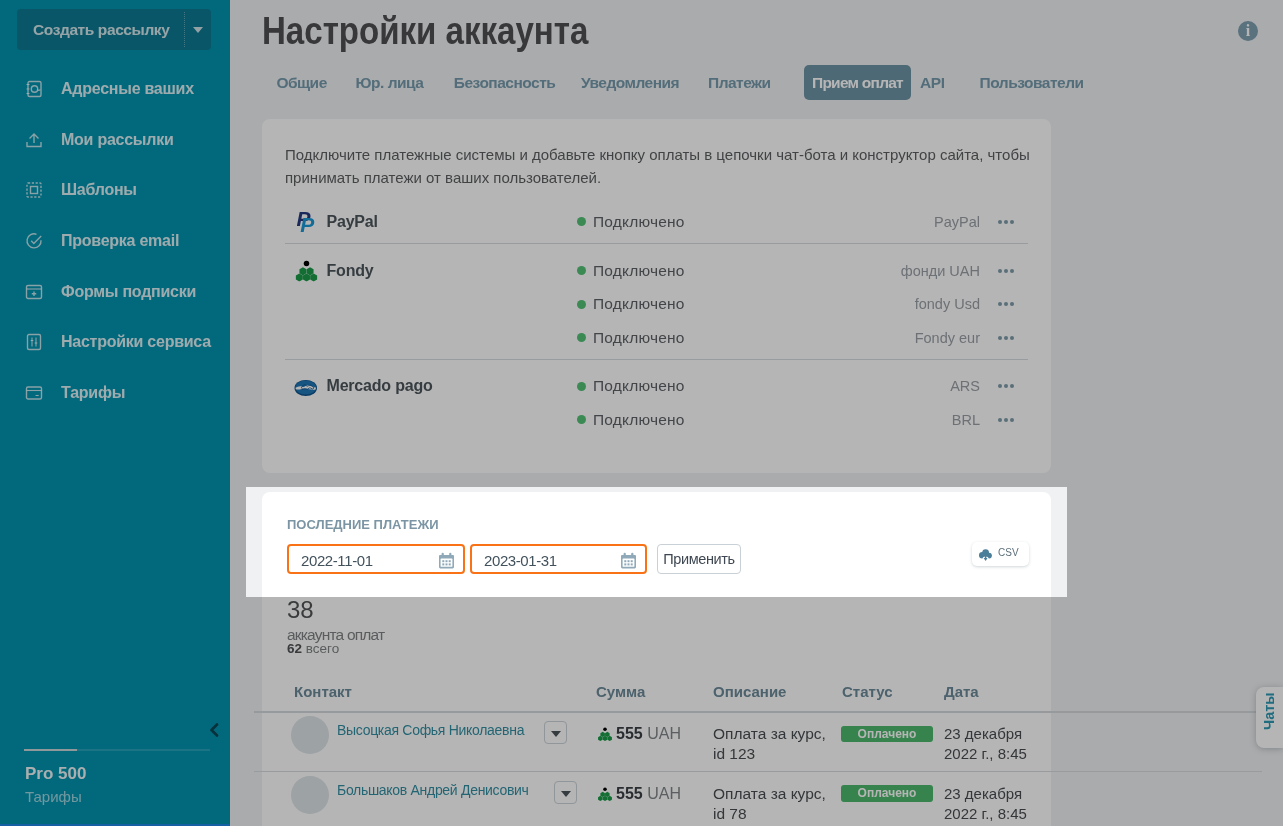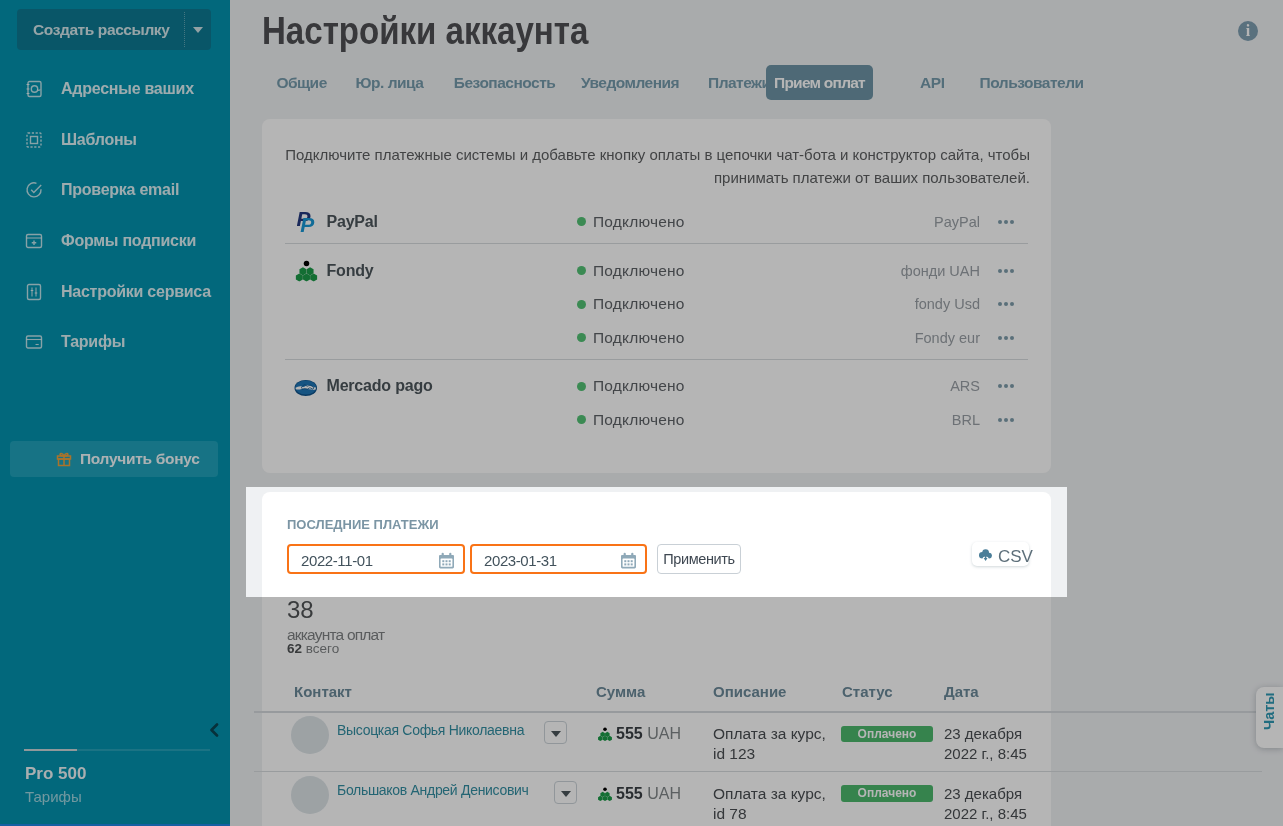--- a/index.html
+++ b/index.html
@@ -26,42 +26,42 @@
   .plan-link { position:absolute; left:25px; top:788px; color:rgba(255,255,255,.62); font-size:15px; }
   .bluebar { position:absolute; left:0; top:824px; width:230px; height:2px; background:#1e88e5; }
 
   
   .main { position:absolute; left:230px; top:0; right:0; bottom:0; }
   h1 { position:absolute; left:32px; top:10px; font-size:38px; font-weight:700; color:#4f5053; transform:scale(.87,1); transform-origin:left top; white-space:nowrap; }
   .tabs { position:absolute; left:0; top:65px; height:35px; width:100%; }
   .tab { position:absolute; top:0; line-height:35px; color:#769bac; font-size:15.5px; font-weight:700; letter-spacing:-0.5px; white-space:nowrap; }
   .tab.active { background:#6e95a6; color:#fff; border-radius:5px; padding:0 8px; letter-spacing:-0.75px; }
 
-  .card1 { position:absolute; left:32px; top:119px; width:789px; height:354px; background:#fff; border-radius:8px;text-align:right; }
+  .card1 { position:absolute; left:32px; top:119px; width:789px; height:354px; background:#fff; border-radius:8px; }
   .card1 .desc { position:absolute; left:23px; top:24px; width:745px; font-size:15px; line-height:23px; color:#5d5f61; }
   .prow { position:absolute; left:23px; right:23px; height:33.5px; }
   .prow .logo { position:absolute; left:9px; top:50%; transform:translateY(-50%); }
   .prow .pname { position:absolute; left:41.5px; top:50%; transform:translateY(-50%); font-size:16px; font-weight:700; letter-spacing:-0.2px; color:#4d565c; }
   .prow .dot { position:absolute; left:291.5px; top:50%; margin-top:-4.5px; width:9px; height:9px; border-radius:50%; background:#53c376; }
   .prow .st { position:absolute; left:308px; top:50%; transform:translateY(-50%); font-size:15.5px; letter-spacing:0.2px; color:#5f6368; }
   .prow .cur { position:absolute; right:48px; top:50%; transform:translateY(-50%); font-size:14.5px; color:#9aa0a6; }
   .prow .dots { position:absolute; right:14px; top:50%; margin-top:-2px; width:16px; height:4px; }
   .dots i { position:absolute; top:0; width:4px; height:4px; border-radius:50%; background:#7f9dac; }
   .dots i:nth-child(1){left:0} .dots i:nth-child(2){left:6px} .dots i:nth-child(3){left:12px}
   .divider { position:absolute; left:23px; right:23px; height:0; border-top:1px solid #d8dcdf; }
 
   .card2 { position:absolute; left:32px; top:492px; width:789px; height:420px; background:#fff; border-radius:8px 8px 0 0; }
   .sec-title { position:absolute; left:25px; top:517px; font-size:13px; font-weight:700; letter-spacing:0; color:#7b95a4; }
   .dinput { position:absolute; top:544px; height:30px; background:#fff; border:2px solid #f97316; border-radius:4px; font-size:15px; letter-spacing:-0.4px; color:#42525c; }
   .dinput .val { position:absolute; left:12px; top:6px; }
   .dinput svg { position:absolute; right:8px; top:6px; }
   .di1 { left:25px; width:178px; }
   .di2 { left:208px; width:177px; }
   .apply { position:absolute; left:395px; top:544px; width:84px; height:30px; background:#fff; border:1px solid #c9d0d6; border-radius:4px; font-size:14.5px; letter-spacing:-0.4px; color:#3f4852; text-align:center; line-height:28px; }
-  .csv { position:absolute; left:710px; top:542px; width:57px; height:24px; background:#fff; border-radius:5px; box-shadow:0 1px 3px rgba(120,140,150,.35); font-size:17px; color:#5d6f7a; }
+  .csv { position:absolute; left:710px; top:542px; width:57px; height:24px; background:#fff; border-radius:5px; box-shadow:0 1px 3px rgba(120,140,150,.35); font-size:10px; color:#5d6f7a; }
   .csv svg { position:absolute; left:6px; top:5px; }
   .csv .t { position:absolute; left:26px; top:5px; font-weight:400; }
 
   .big-num { position:absolute; left:57px; top:596px; font-size:24px; color:#515456; }
   .stat-sub { position:absolute; left:57px; top:626px; font-size:15.5px; letter-spacing:-0.8px; color:#7f8284; }
   .stat-tot { position:absolute; left:57px; top:641px; font-size:13.5px; color:#7f8284; }
   .stat-tot b { color:#4f5254; }
 
   .thead { position:absolute; top:683px; font-size:15px; font-weight:700; color:#6c8a9a; }
   .thr { position:absolute; left:24px; right:21px; top:711px; border-top:2px solid #d5d9dd; }
@@ -100,20 +100,27 @@
         <svg width="18" height="18" viewBox="0 0 18 18" fill="none" stroke="rgba(255,255,255,.75)" stroke-width="1.4">
           <rect x="3" y="1.5" width="13" height="15" rx="1.5"></rect>
           <circle cx="9.5" cy="9" r="3.2"></circle>
           <path d="M12.7 9.2c0 1.8 2.3 1.6 2.3 0" stroke-width="1.1"></path>
           <path d="M1.5 4.5h3M1.5 9h3M1.5 13.5h3" stroke-width="1.1"></path>
         </svg>
         <span class="lbl">Адресные ваших</span>
       </div>
     <div class="mitem">
         <svg width="18" height="18" viewBox="0 0 18 18" fill="none" stroke="rgba(255,255,255,.75)" stroke-width="1.4">
+          <path d="M4.5 7.5 9 3l4.5 4.5M9 3v9"></path>
+          <path d="M2 11v4.5h14V11"></path>
+        </svg>
+        <span class="lbl">Мои рассылки</span>
+      </div>
+    <div class="mitem">
+        <svg width="18" height="18" viewBox="0 0 18 18" fill="none" stroke="rgba(255,255,255,.75)" stroke-width="1.4">
           <rect x="2" y="2" width="14" height="14" rx="1" stroke-dasharray="2.2 1.6"></rect>
           <rect x="5.5" y="5.5" width="7" height="7"></rect>
         </svg>
         <span class="lbl">Шаблоны</span>
       </div>
     <div class="mitem">
         <svg width="18" height="18" viewBox="0 0 18 18" fill="none" stroke="rgba(255,255,255,.75)" stroke-width="1.4">
           <path d="M16 8.2A7 7 0 1 1 11.5 2.3"></path>
           <path d="M6.2 8.8l2.6 2.6L16.2 4"></path>
         </svg>
@@ -137,49 +144,40 @@
       </div>
     <div class="mitem">
         <svg width="18" height="18" viewBox="0 0 18 18" fill="none" stroke="rgba(255,255,255,.75)" stroke-width="1.4">
           <rect x="1.5" y="3" width="15" height="12" rx="1.5"></rect>
           <path d="M1.5 6.5h15" stroke-width="1.1"></path>
           <path d="M10.5 11.5h3.2" stroke-width="1.1"></path>
         </svg>
         <span class="lbl">Тарифы</span>
       </div>
   </div>
-  <div class="bonus-btn">
-      <svg width="16" height="16" viewBox="0 0 16 16" fill="none" stroke="#f0a23c" stroke-width="1.5">
-        <rect x="1.5" y="5" width="13" height="3"></rect>
-        <rect x="2.5" y="8" width="11" height="6.5"></rect>
-        <path d="M8 5v9.5"></path>
-        <path d="M8 4.8C6 .8 2.8 2.6 4.6 4.4c.8.8 3.4.4 3.4.4s2.6.4 3.4-.4C13.2 2.6 10 .8 8 4.8z"></path>
-      </svg>
-      <span class="lbl">Получить бонус</span>
-    </div>
   <svg class="collapse" viewBox="0 0 12 14" fill="none" stroke="#0a4553" stroke-width="2.6" stroke-linecap="round" stroke-linejoin="round">
       <path d="M9 1.5 3.5 7 9 12.5"></path>
     </svg>
   <div class="progress">
       <div class="done"></div>
     </div>
   <div class="plan">Pro 500</div>
   <div class="plan-link">Тарифы</div>
   <div class="bluebar"></div>
 </aside>
 
 <div class="main">
   <h1>Настройки аккаунта</h1>
   <div class="tabs">
     <span class="tab" style="left:46.4px">Общие</span>
       <span class="tab" style="left:125.6px">Юр. лица</span>
       <span class="tab" style="left:223.8px">Безопасность</span>
       <span class="tab" style="left:350.9px">Уведомления</span>
       <span class="tab" style="left:478px">Платежи</span>
-      <span class="tab active" style="left:536px">Прием оплат</span>
+      <span class="tab active" style="left:574px">Прием оплат</span>
       <span class="tab" style="left:690.1px">API</span>
       <span class="tab" style="left:749.6px">Пользователи</span>
   </div>
 
   <div class="card1">
     <div class="desc">Подключите платежные системы и добавьте кнопку оплаты в цепочки чат-бота и конструктор сайта, чтобы принимать платежи от ваших пользователей.</div>
 
     <div class="prow" style="top:85.75px">
       <svg class="logo" style="left:12px" width="23" height="25" viewBox="0 0 23 25">
           <text x="-0.5" y="16.5" font-family="Liberation Sans" font-weight="bold" font-style="italic" font-size="21" fill="#253b80">P</text>

